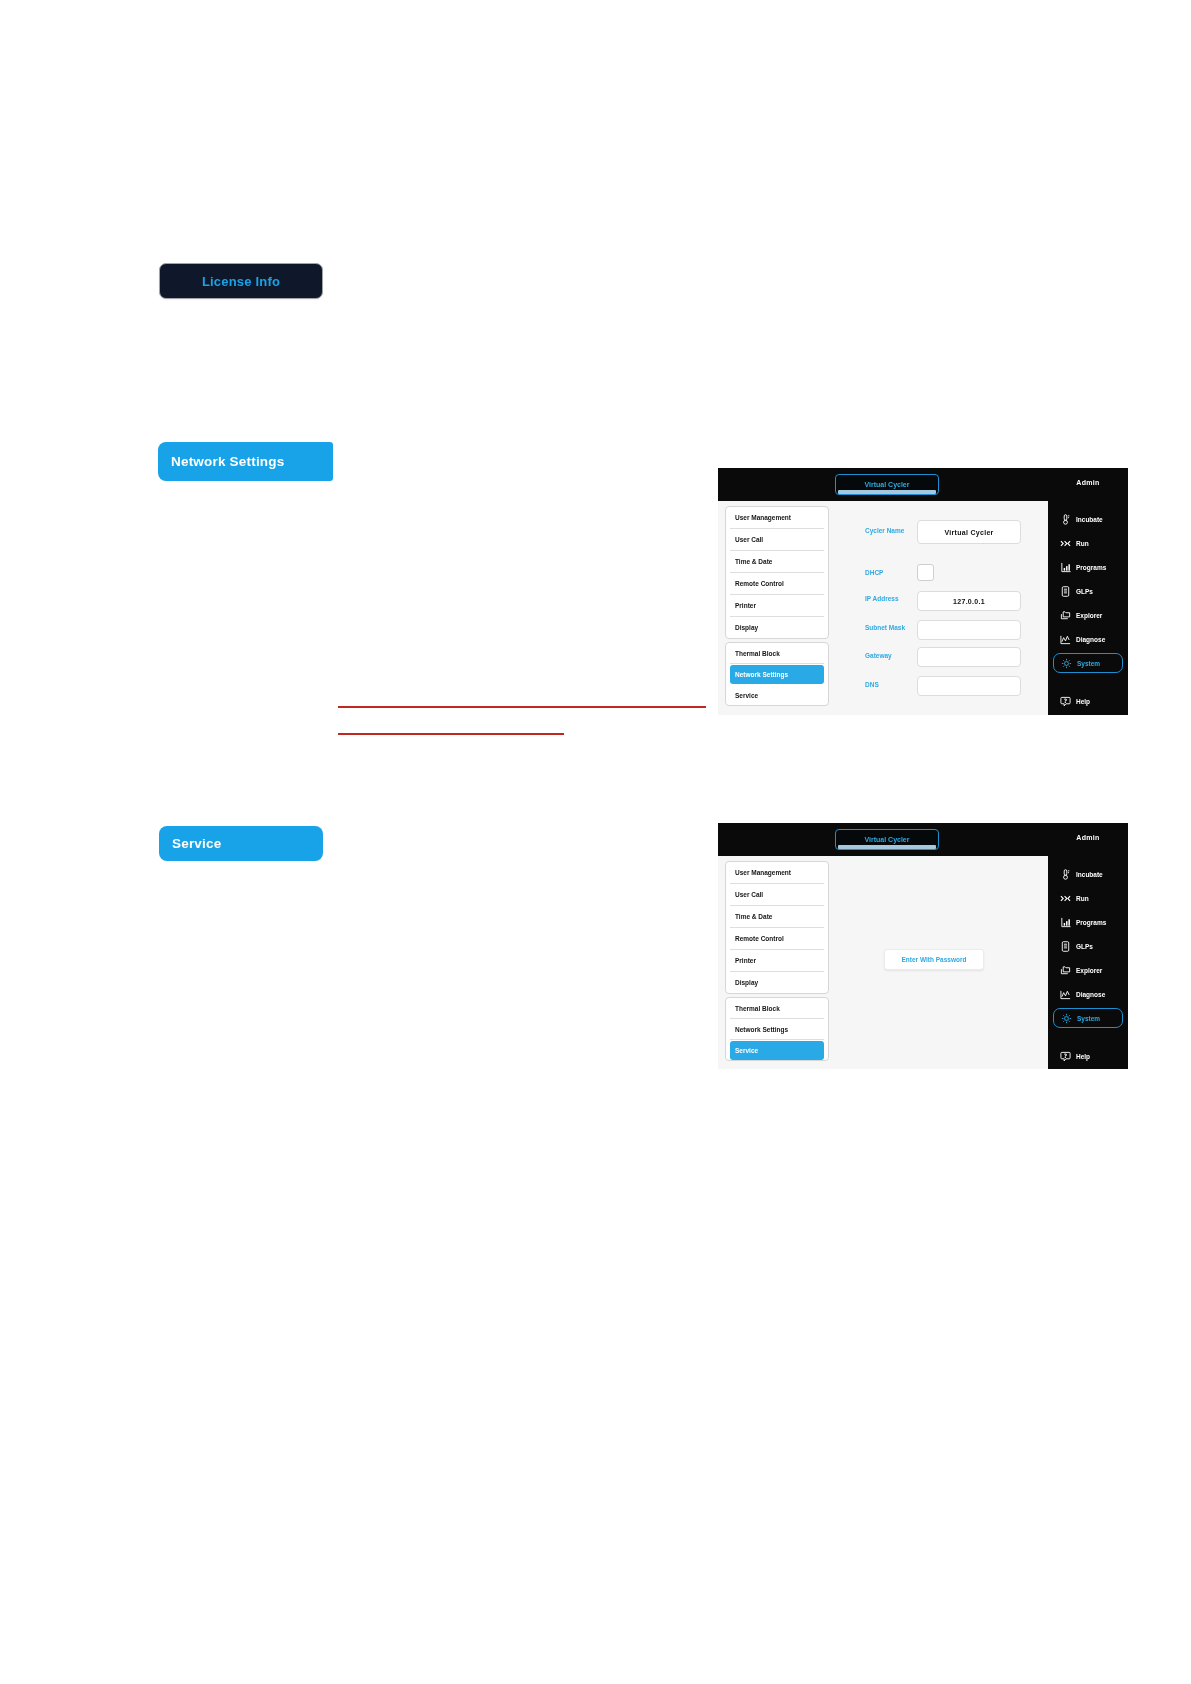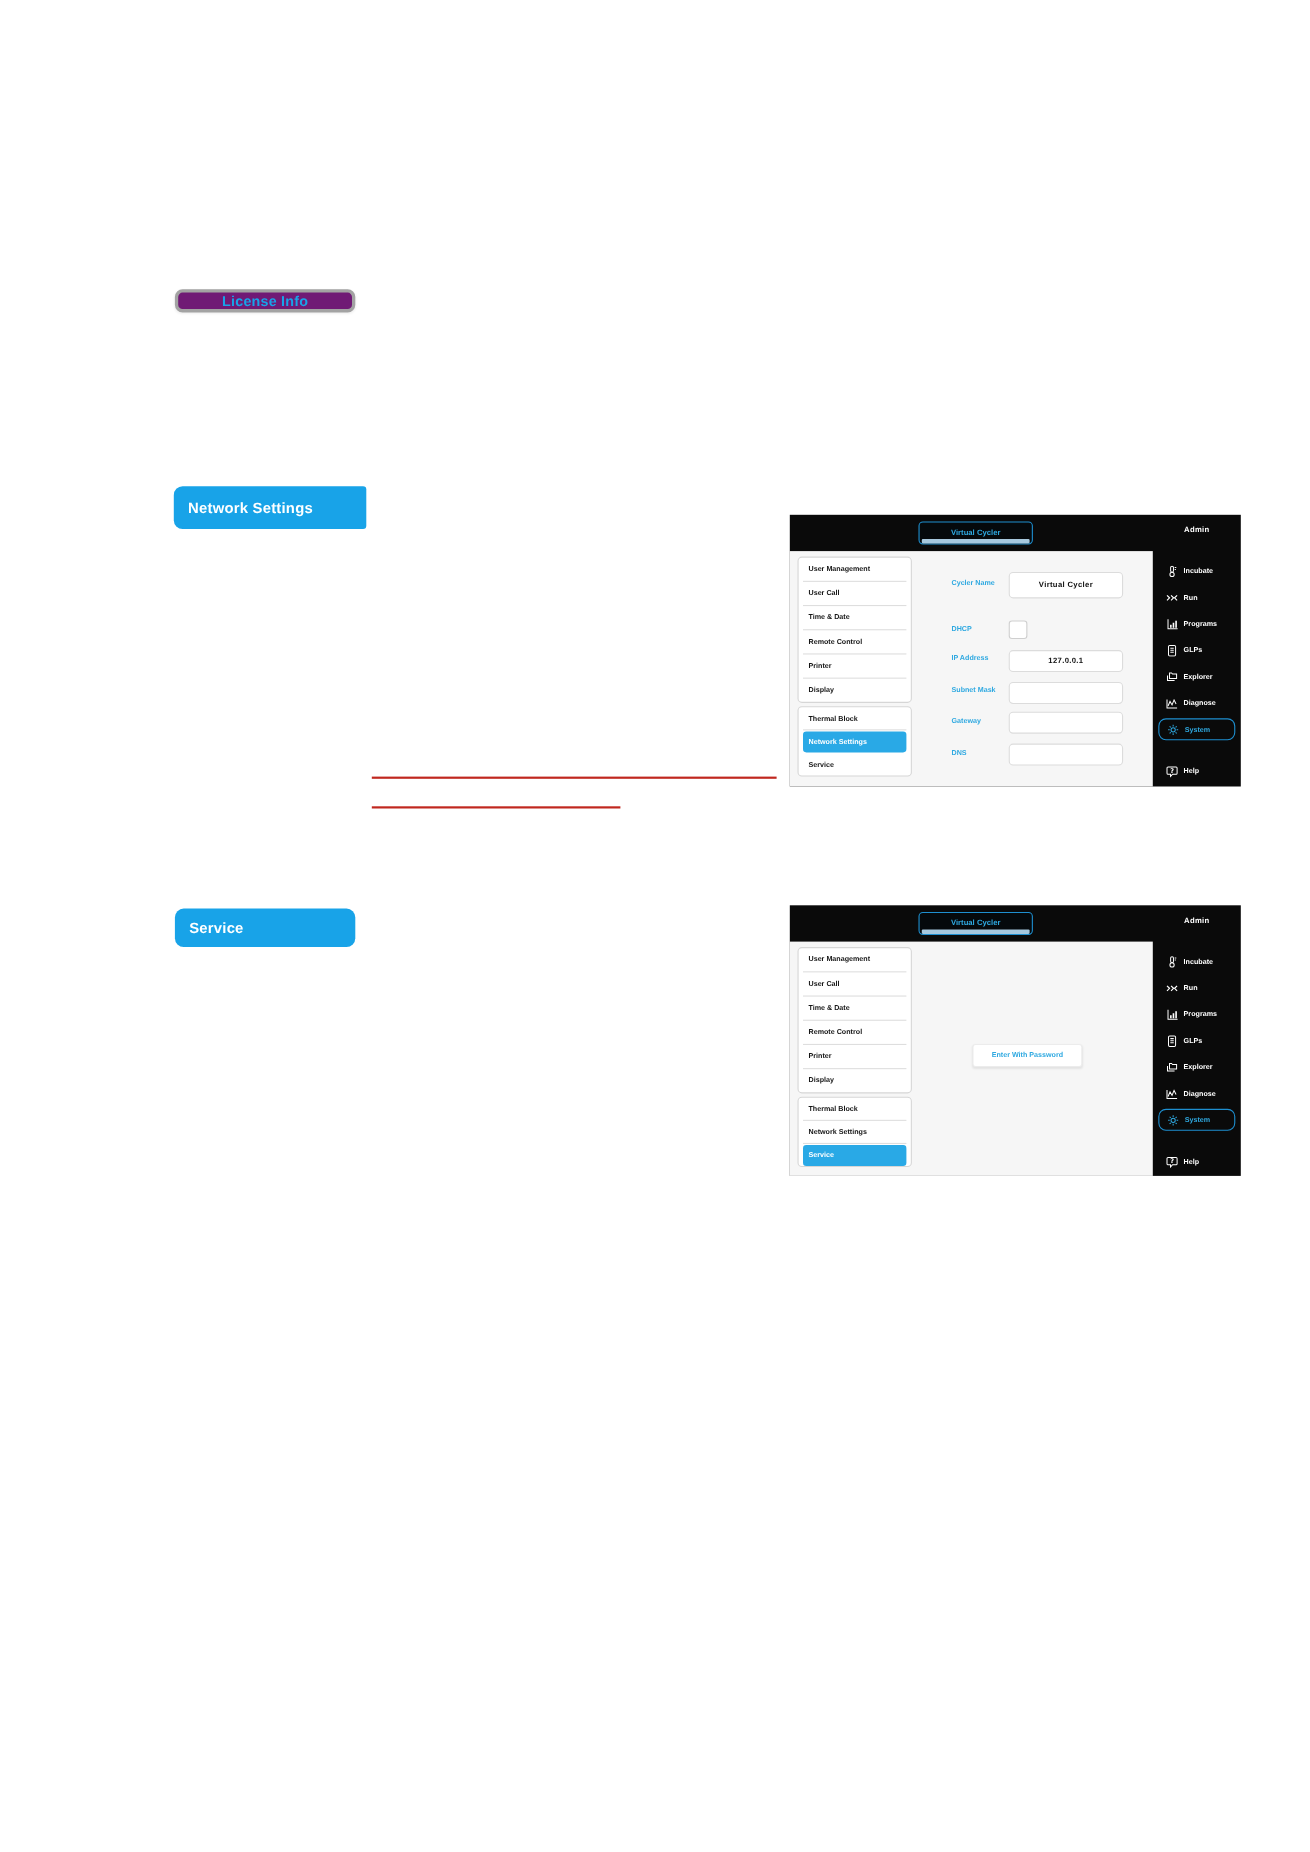--- a/index.html
+++ b/index.html
@@ -6,22 +6,22 @@
   html,body { background:#ffffff; }
   body {
     position:relative;
     width:1191px; height:1684px;
     font-family:"Liberation Sans", sans-serif;
     overflow:hidden;
   }
 
   
   .license-btn {
-    position:absolute; left:159px; top:263px; width:164px; height:21px;
-    background:#701a75; border:3px solid #a3a3a3; border-radius:7px;
+    position:absolute; left:159px; top:263px; width:164px; height:36px;
+    background:#0f172a; border:1px solid #a3a3a3; border-radius:7px;
     box-shadow:0 1px 2px rgba(0,0,0,.06);
     color:var(--accent-blue); font-weight:bold; font-size:13px;
     display:flex; align-items:center; justify-content:center;
     letter-spacing:.2px; cursor:pointer;
   }
   .section-heading {
     position:absolute; background:var(--accent-blue); color:#fff;
     font-weight:bold; font-size:13.5px; letter-spacing:.2px;
     display:flex; align-items:center; padding-left:13px;
     border-radius:8px;

